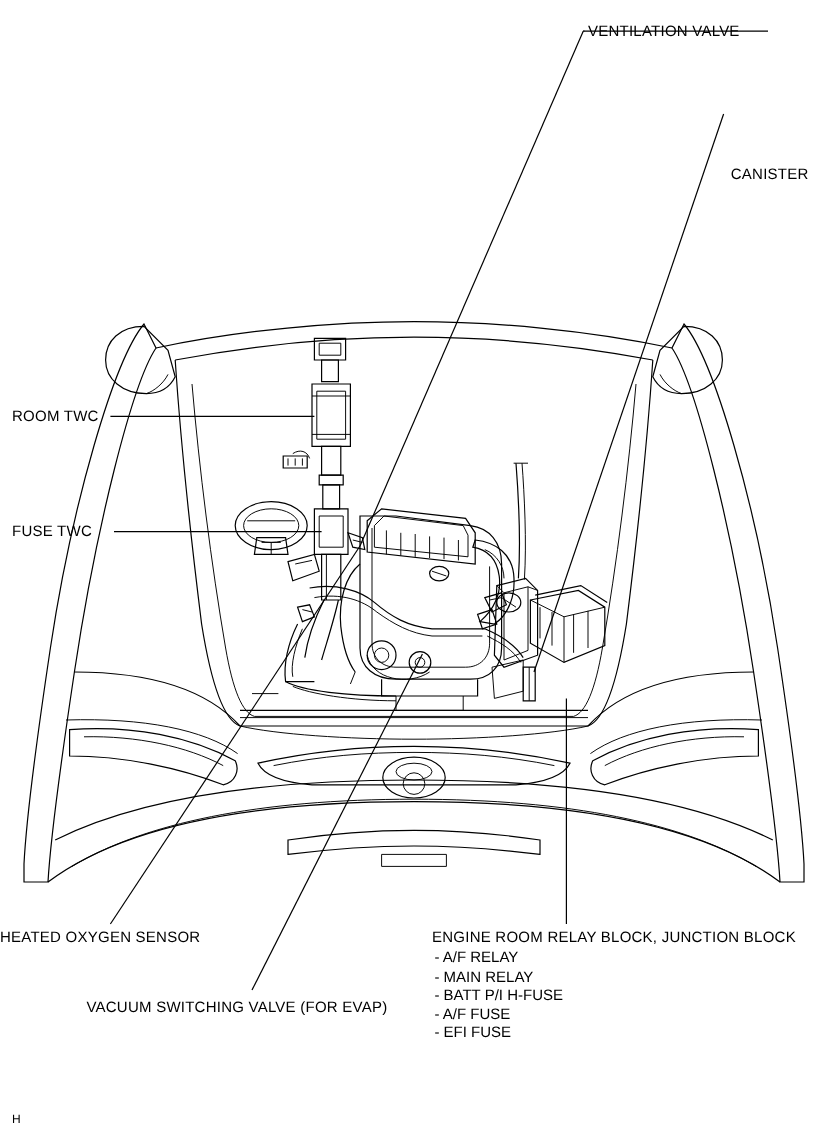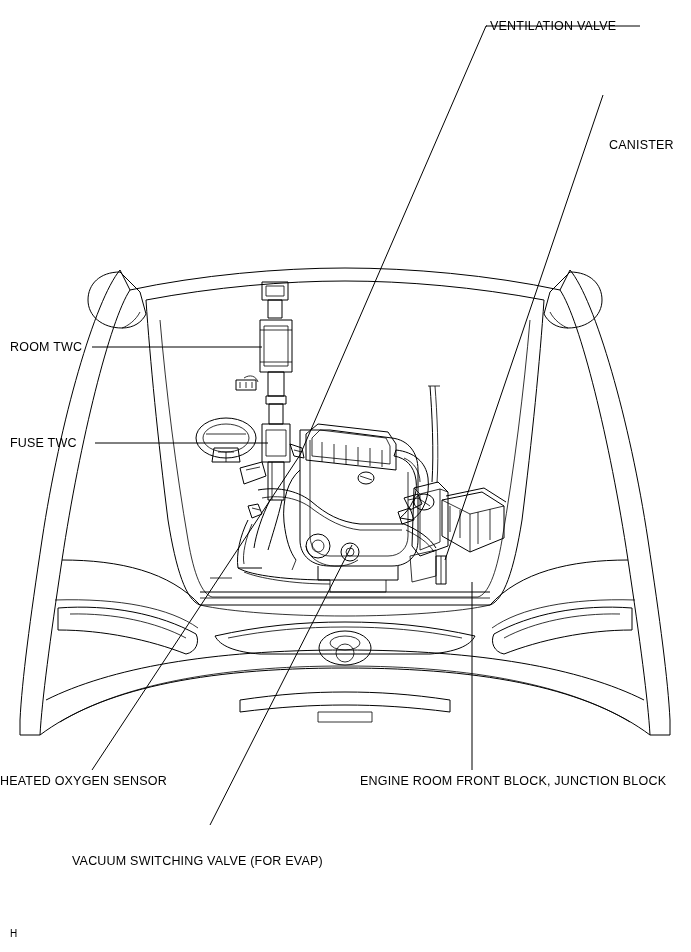--- a/index.html
+++ b/index.html
@@ -256,18 +256,25 @@
       <path class="ln-thin" d="M200 598 L 490 598"></path>
       <path class="ln-thin" d="M210 578 L 232 578"></path>
     </g>
   </svg>
 
   <div class="label" style="left:490px; top:19px;">VENTILATION VALVE</div>
   <div class="label" style="left:609px; top:104px;margin-top:34px;">CANISTER</div>
   <div class="label" style="left:10px; top:340px;">ROOM TWC</div>
   <div class="label" style="left:10px; top:436px;">FUSE TWC</div>
   <div class="label" style="left:0; top:774px;">HEATED OXYGEN SENSOR</div>
-  <div class="label" style="left:72px; top:854px;">VACUUM SWITCHING VALVE (FOR EVAP)</div>
-  <div class="label" style="left:360px; top:774px;">ENGINE ROOM FRONT BLOCK, JUNCTION BLOCK</div>
-
+  <div class="label" style="left:72px; top:832px;">VACUUM SWITCHING VALVE (FOR EVAP)</div>
+  <div class="label" style="left:360px; top:774px;">ENGINE ROOM RELAY BLOCK, JUNCTION BLOCK</div>
+
+  <div class="sublist" style="left:362px; top:791px;">
+    <div>- A/F RELAY</div>
+    <div>- MAIN RELAY</div>
+    <div>- BATT P/I H-FUSE</div>
+    <div>- A/F FUSE</div>
+    <div>- EFI FUSE</div>
+  </div>
 
   <div id="page-mark">H</div>
 </div>
 
 </body></html>

